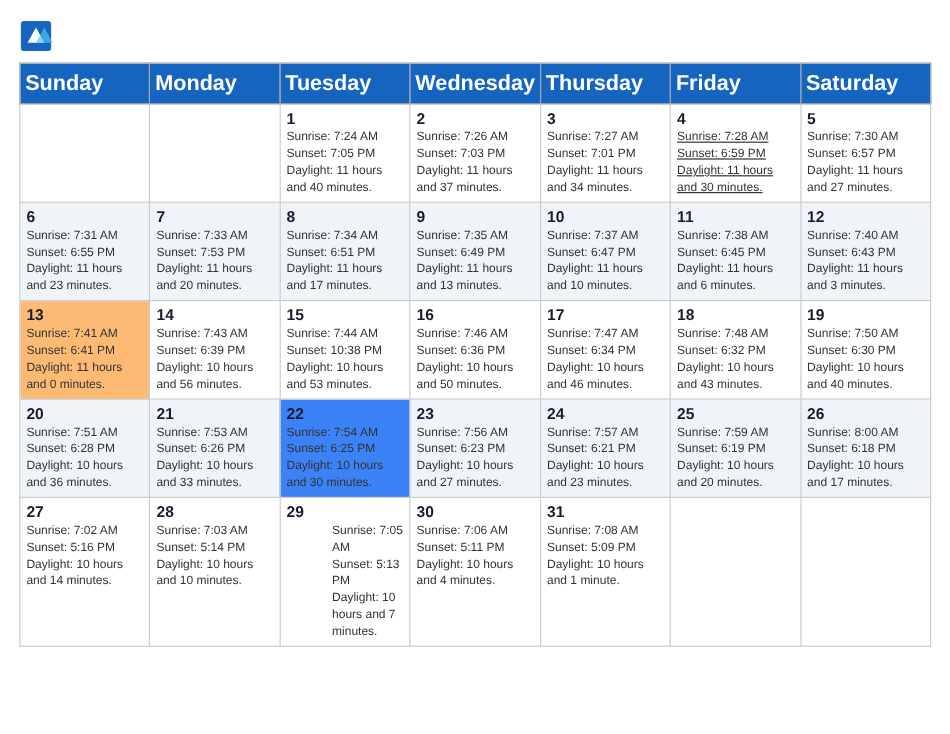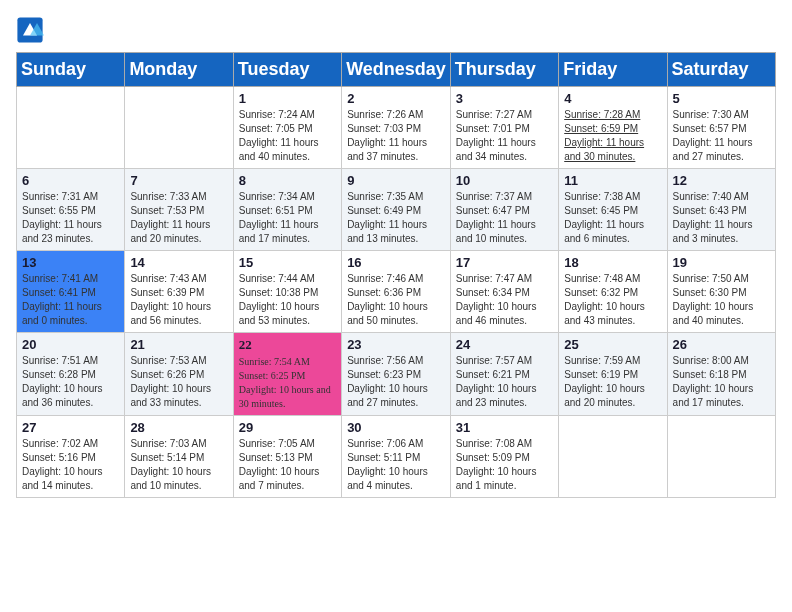--- a/index.html
+++ b/index.html
@@ -198,21 +198,21 @@
 Daylight: 11 hours and 6 minutes.</div>
         </td>
         <td style="background: rgb(240, 244, 248);">
           <span class="day-number">12</span>
           <div class="day-info" style="white-space: pre-line;">Sunrise: 7:40 AM
 Sunset: 6:43 PM
 Daylight: 11 hours and 3 minutes.</div>
         </td>
       </tr>
       <tr>
-        <td style="background: #3b82f6;">
+        <td style="background: #fdba74;">
           <span class="day-number">13</span>
           <div class="day-info" style="white-space: pre-line;">Sunrise: 7:41 AM
 Sunset: 6:41 PM
 Daylight: 11 hours and 0 minutes.</div>
         </td>
         <td style="background: rgb(255, 255, 255);">
           <span class="day-number">14</span>
           <div class="day-info" style="white-space: pre-line;">Sunrise: 7:43 AM
 Sunset: 6:39 PM
 Daylight: 10 hours and 56 minutes.</div>
@@ -254,21 +254,21 @@
           <div class="day-info" style="white-space: pre-line;">Sunrise: 7:51 AM
 Sunset: 6:28 PM
 Daylight: 10 hours and 36 minutes.</div>
         </td>
         <td style="background: rgb(240, 244, 248);">
           <span class="day-number">21</span>
           <div class="day-info" style="white-space: pre-line;">Sunrise: 7:53 AM
 Sunset: 6:26 PM
 Daylight: 10 hours and 33 minutes.</div>
         </td>
-        <td style="background: #ec4899; font-family: Liberation Serif, serif;">
+        <td style="background: #3b82f6;">
           <span class="day-number">22</span>
           <div class="day-info" style="white-space: pre-line;">Sunrise: 7:54 AM
 Sunset: 6:25 PM
 Daylight: 10 hours and 30 minutes.</div>
         </td>
         <td style="background: rgb(240, 244, 248);">
           <span class="day-number">23</span>
           <div class="day-info" style="white-space: pre-line;">Sunrise: 7:56 AM
 Sunset: 6:23 PM
 Daylight: 10 hours and 27 minutes.</div>
@@ -300,21 +300,21 @@
 Daylight: 10 hours and 14 minutes.</div>
         </td>
         <td style="background: rgb(255, 255, 255);">
           <span class="day-number">28</span>
           <div class="day-info" style="white-space: pre-line;">Sunrise: 7:03 AM
 Sunset: 5:14 PM
 Daylight: 10 hours and 10 minutes.</div>
         </td>
         <td style="background: rgb(255, 255, 255);">
           <span class="day-number">29</span>
-          <div class="day-info" style="white-space: pre-line;">Sunrise: 7:05 AM
+          <div class="day-info" style="white-space: pre-line; margin-left: 38px;">Sunrise: 7:05 AM
 Sunset: 5:13 PM
 Daylight: 10 hours and 7 minutes.</div>
         </td>
         <td style="background: rgb(255, 255, 255);">
           <span class="day-number">30</span>
           <div class="day-info" style="white-space: pre-line;">Sunrise: 7:06 AM
 Sunset: 5:11 PM
 Daylight: 10 hours and 4 minutes.</div>
         </td>
         <td style="background: rgb(255, 255, 255);">

